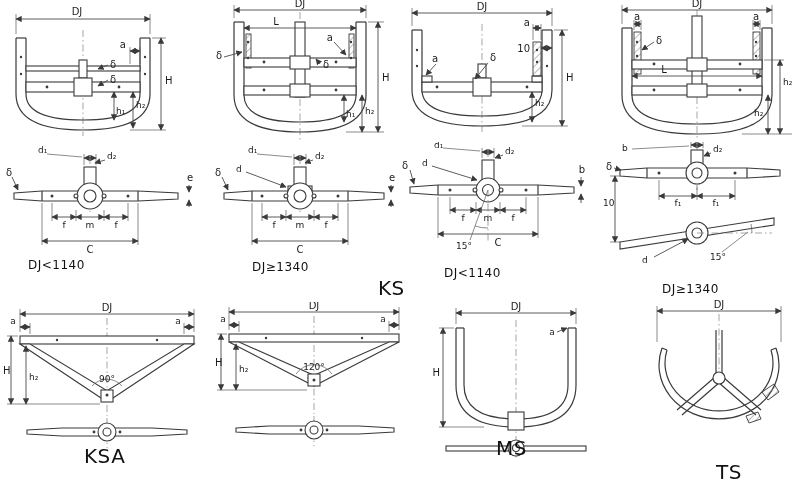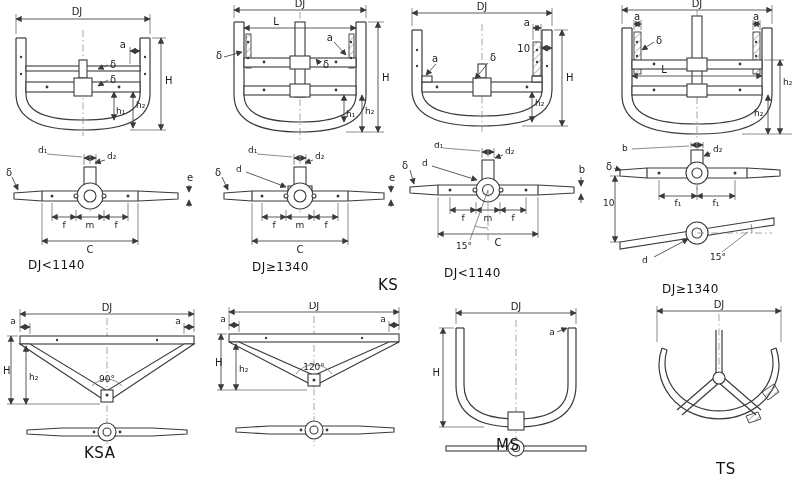--- a/index.html
+++ b/index.html
@@ -1,20 +1,20 @@
 <!DOCTYPE html>
 <html><head>
 <meta charset="utf-8">
 <style>
   html,body { margin:0; padding:0; background:#e8e8e8; }
   #stage { position:relative; width:800px; height:482px; background:#ffffff; overflow:hidden;
            font-family:"DejaVu Sans", sans-serif; }
   .panel { position:absolute; }
   .caption { position:absolute; color:#111; font-size:12px; letter-spacing:0.5px; }
-  .typecap { font-size:15px; }
+  .typecap { font-size:20px; }
   svg text { font-family:"DejaVu Sans", sans-serif; font-size:10px; fill:#1c1c1c; }
   text.s { font-size:9px; }
   .mid { text-anchor:middle; }
   .end { text-anchor:end; }
   .ln  { fill:none; stroke:#3a3a3a; stroke-width:1.2; }
   .lnf { fill:#ffffff; stroke:#3a3a3a; stroke-width:1.1; }
   .hb  { stroke:#3a3a3a; stroke-width:0.9; }
   .dim { stroke:#4a4a4a; stroke-width:0.9; fill:none; }
   .ext { stroke:#5a5a5a; stroke-width:0.7; fill:none; }
   .cl  { stroke:#808080; stroke-width:0.7; fill:none; stroke-dasharray:7 3 1.5 3; }

